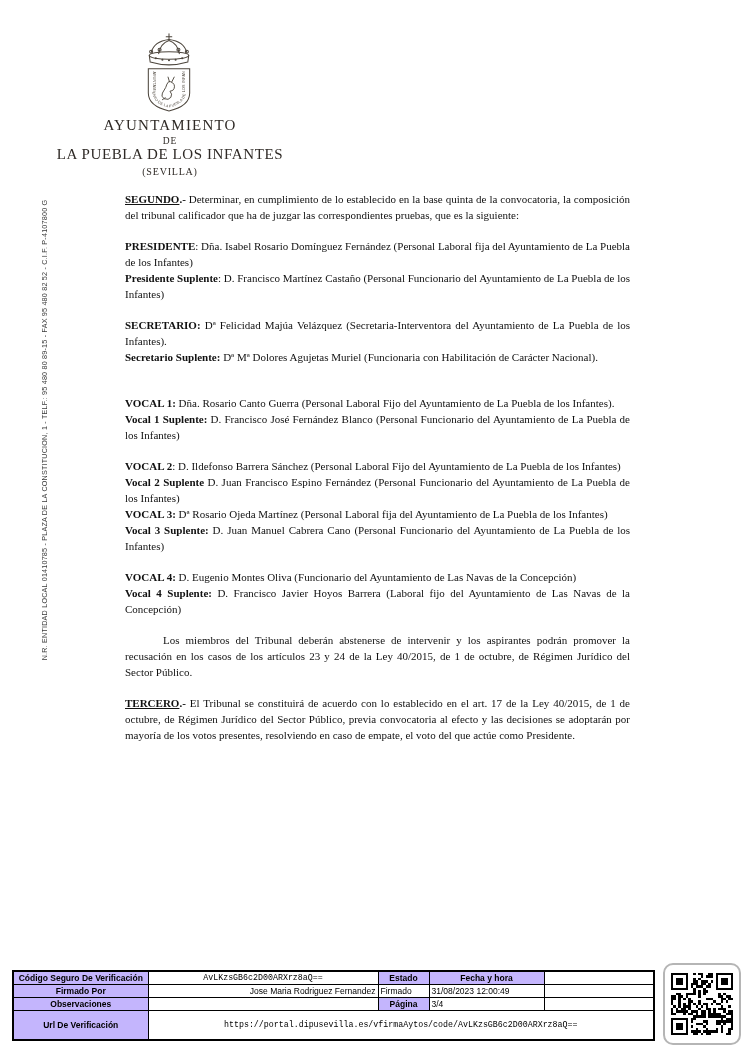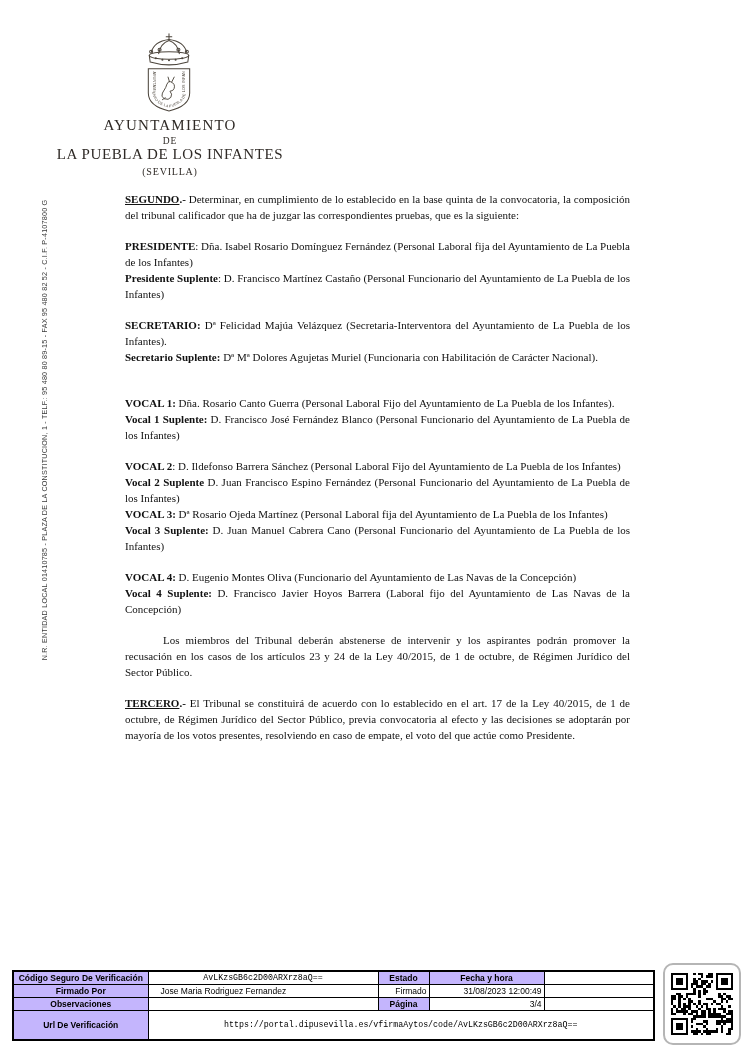--- a/index.html
+++ b/index.html
@@ -34,25 +34,25 @@
   .u{text-decoration:underline;}
   
   #sig-table{
     position:absolute;left:12px;top:970px;width:641px;
     border-collapse:collapse;table-layout:fixed;
     font-family:"Liberation Sans", sans-serif;font-size:8.5px;color:#000;
   }
   #sig-table td{border:1px solid #000;padding:0 2px;overflow:hidden;white-space:nowrap;}
   #sig-table{border:2px solid #000;}
   #sig-table .hdr{background:#c4b5fd;font-weight:bold;text-align:center;}
-  #sig-table .ctr{text-align:right;}
+  #sig-table .ctr{text-align:left;}
   #sig-table .mono{font-family:"Liberation Mono", monospace;font-size:8.3px;text-align:center;}
   #sig-table .r{height:13px;}
   #sig-table .rbig{height:30px;}
-  #sig-table td.name{padding-left:12px;text-align:left;}
+  #sig-table td.name{padding-left:12px;text-align:right;}
   
   #qr-box{
     position:absolute;left:663px;top:963px;width:74px;height:78px;
     border:2px solid #b5b5b5;border-radius:10px;background:#fff;
     display:flex;align-items:center;justify-content:center;
   }
 </style>
 </head>
 <body>
 

